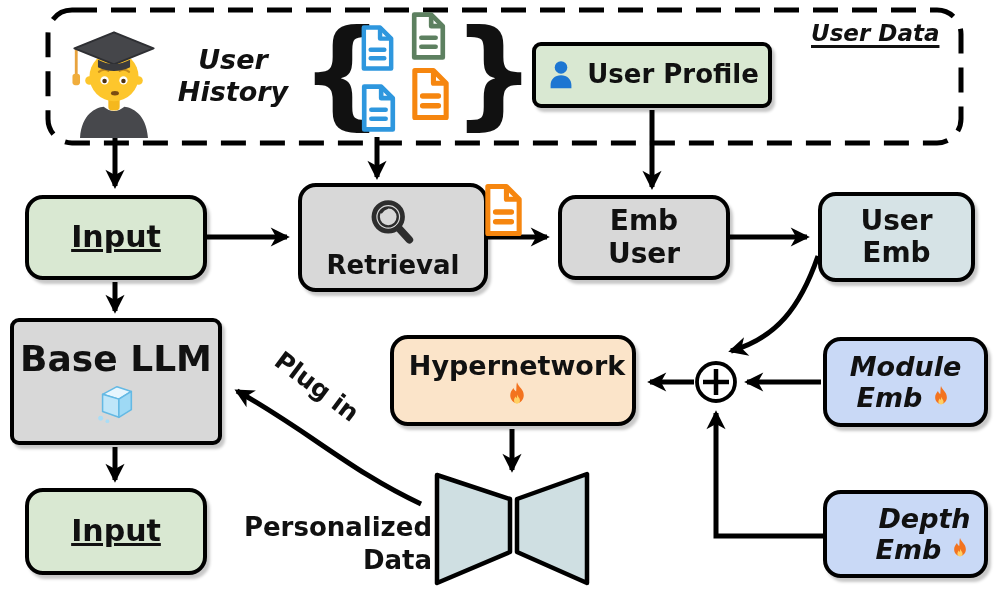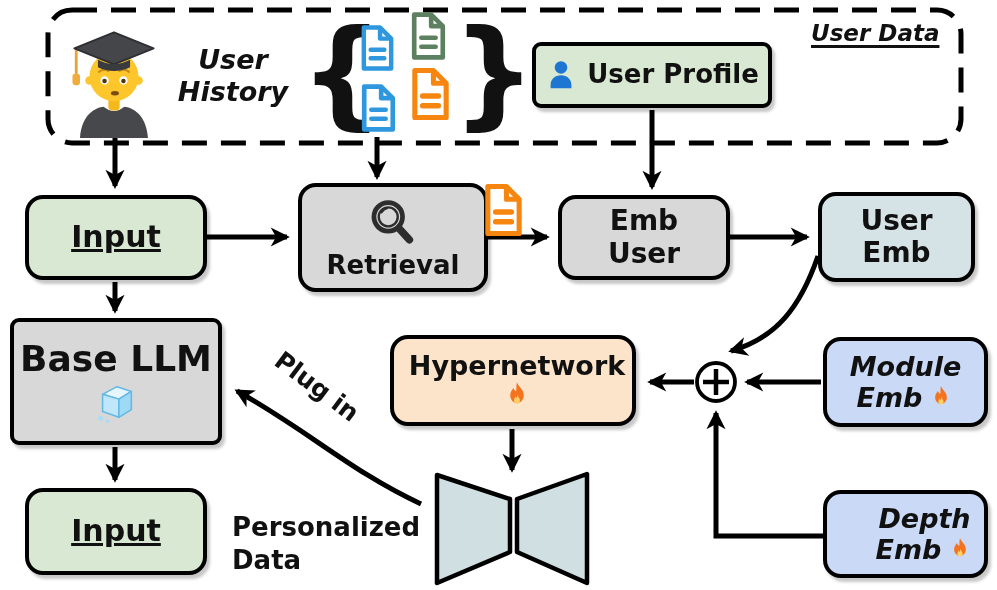--- a/index.html
+++ b/index.html
@@ -20,21 +20,21 @@
   .cyan{background:#d6e3e6;}
   .blue{background:#c9d9f6;font-style:italic;}
   .peach{background:#fbe4c9;}
   .abs{position:absolute;z-index:2;}
   .row{display:flex;align-items:center;gap:10px;}
   .l2row{display:flex;align-items:center;justify-content:center;gap:6px;}
   .brace{font-size:118px;line-height:118px;font-weight:bold;z-index:2;position:absolute;}
   .udlabel{font-size:23px;font-weight:bold;font-style:italic;text-decoration:underline;text-decoration-thickness:3px;text-underline-offset:4px;}
   .uhist{font-size:27px;font-weight:bold;font-style:italic;text-align:center;line-height:1.2;}
   .plugin{font-size:25px;font-weight:bold;transform:rotate(37deg);white-space:nowrap;}
-  .plora{font-size:26px;font-weight:bold;text-align:left;line-height:1.25;}
+  .plora{font-size:26px;font-weight:bold;text-align:right;line-height:1.25;}
   .f30{font-size:30px;text-decoration:underline;} .f28{font-size:28px;} .f27{font-size:27px;} .f26{font-size:26px;} .f36{font-size:36px;}
   svg{display:block;}
 </style>
 </head>
 <body>
 
 <div class="stage">
 
   <svg class="overlay" width="997" height="590" viewBox="0 0 997 590">
     <defs>

